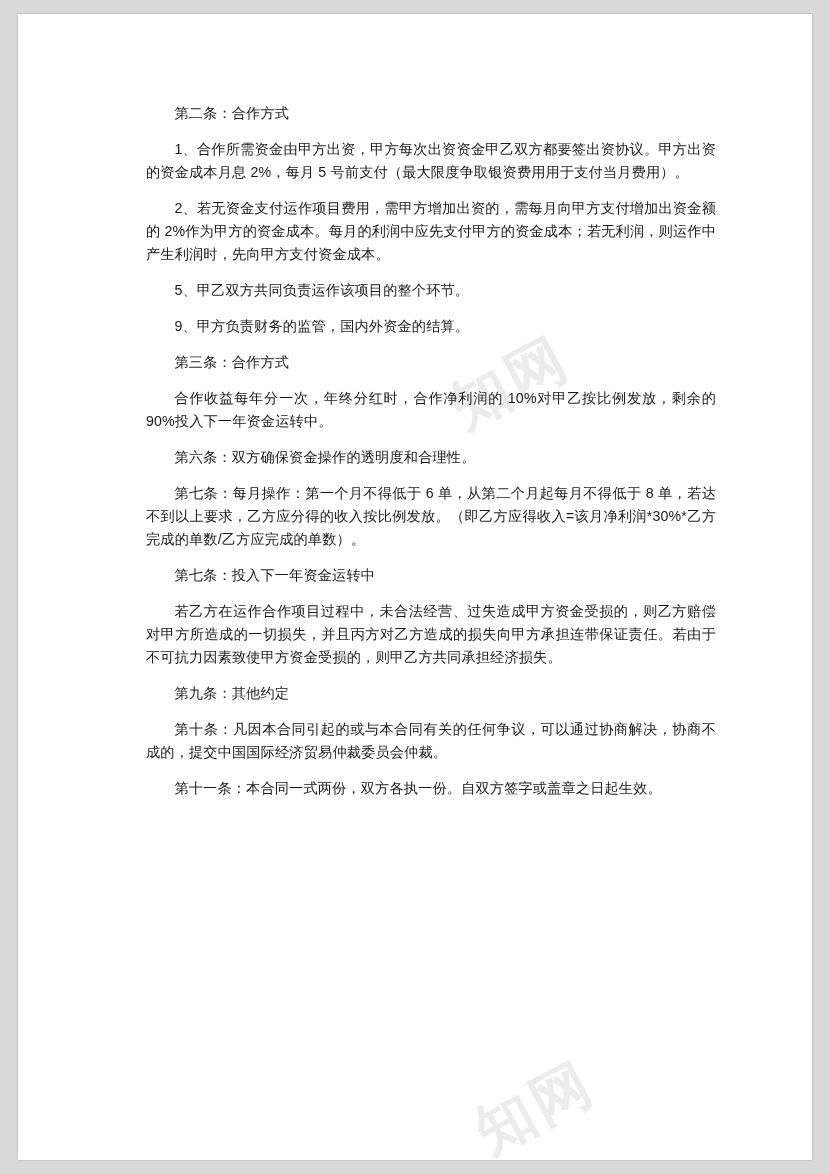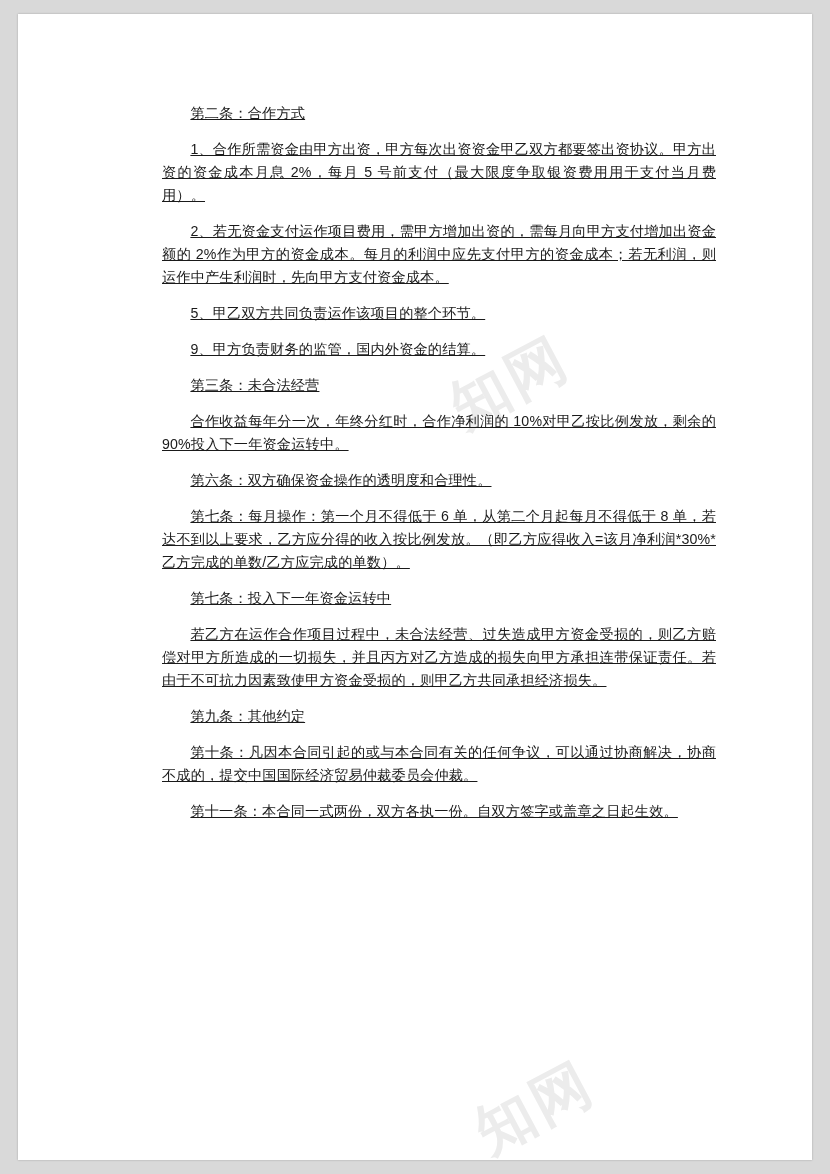--- a/index.html
+++ b/index.html
@@ -31,25 +31,24 @@
     box-shadow: 0 0 2px rgba(0,0,0,0.25);
   }
   .doc-body {
     position: relative;
     z-index: 2;
     font-size: 14.2px;
     line-height: 1.62;
     color: #1a1a1a;
   }
   p.para {
-    margin: 0 0 13px 16px;
+    margin: 0 0 13px 0;
     text-align: justify;
     text-justify: inter-ideograph;
     letter-spacing: 0.15px;
-    text-decoration: underline;
   }
   p.indent {
     text-indent: 2em;
   }
   p.heading {
     text-indent: 2em;
   }
   .watermark {
     position: absolute;
     z-index: 1;
@@ -79,21 +78,21 @@
 
     <div class="watermark wm-1">知网</div>
     <div class="watermark wm-2">知网</div>
 
     <div class="doc-body">
       <p class="para heading">第二条：合作方式</p>
       <p class="para indent">1、合作所需资金由甲方出资，甲方每次出资资金甲乙双方都要签出资协议。甲方出资的资金成本月息 2%，每月 5 号前支付（最大限度争取银资费用用于支付当月费用）。</p>
       <p class="para indent">2、若无资金支付运作项目费用，需甲方增加出资的，需每月向甲方支付增加出资金额的 2%作为甲方的资金成本。每月的利润中应先支付甲方的资金成本；若无利润，则运作中产生利润时，先向甲方支付资金成本。</p>
       <p class="para indent">5、甲乙双方共同负责运作该项目的整个环节。</p>
       <p class="para indent">9、甲方负责财务的监管，国内外资金的结算。</p>
-      <p class="para heading">第三条：未合法经营</p>
+      <p class="para heading">第三条：合作方式</p>
       <p class="para indent">合作收益每年分一次，年终分红时，合作净利润的 10%对甲乙按比例发放，剩余的 90%投入下一年资金运转中。</p>
       <p class="para heading">第六条：双方确保资金操作的透明度和合理性。</p>
       <p class="para indent">第七条：每月操作：第一个月不得低于 6 单，从第二个月起每月不得低于 8 单，若达不到以上要求，乙方应分得的收入按比例发放。（即乙方应得收入=该月净利润*30%*乙方完成的单数/乙方应完成的单数）。</p>
       <p class="para heading">第七条：投入下一年资金运转中</p>
       <p class="para indent">若乙方在运作合作项目过程中，未合法经营、过失造成甲方资金受损的，则乙方赔偿对甲方所造成的一切损失，并且丙方对乙方造成的损失向甲方承担连带保证责任。若由于不可抗力因素致使甲方资金受损的，则甲乙方共同承担经济损失。</p>
       <p class="para heading">第九条：其他约定</p>
       <p class="para indent">第十条：凡因本合同引起的或与本合同有关的任何争议，可以通过协商解决，协商不成的，提交中国国际经济贸易仲裁委员会仲裁。</p>
       <p class="para indent">第十一条：本合同一式两份，双方各执一份。自双方签字或盖章之日起生效。</p>
     </div>
 

